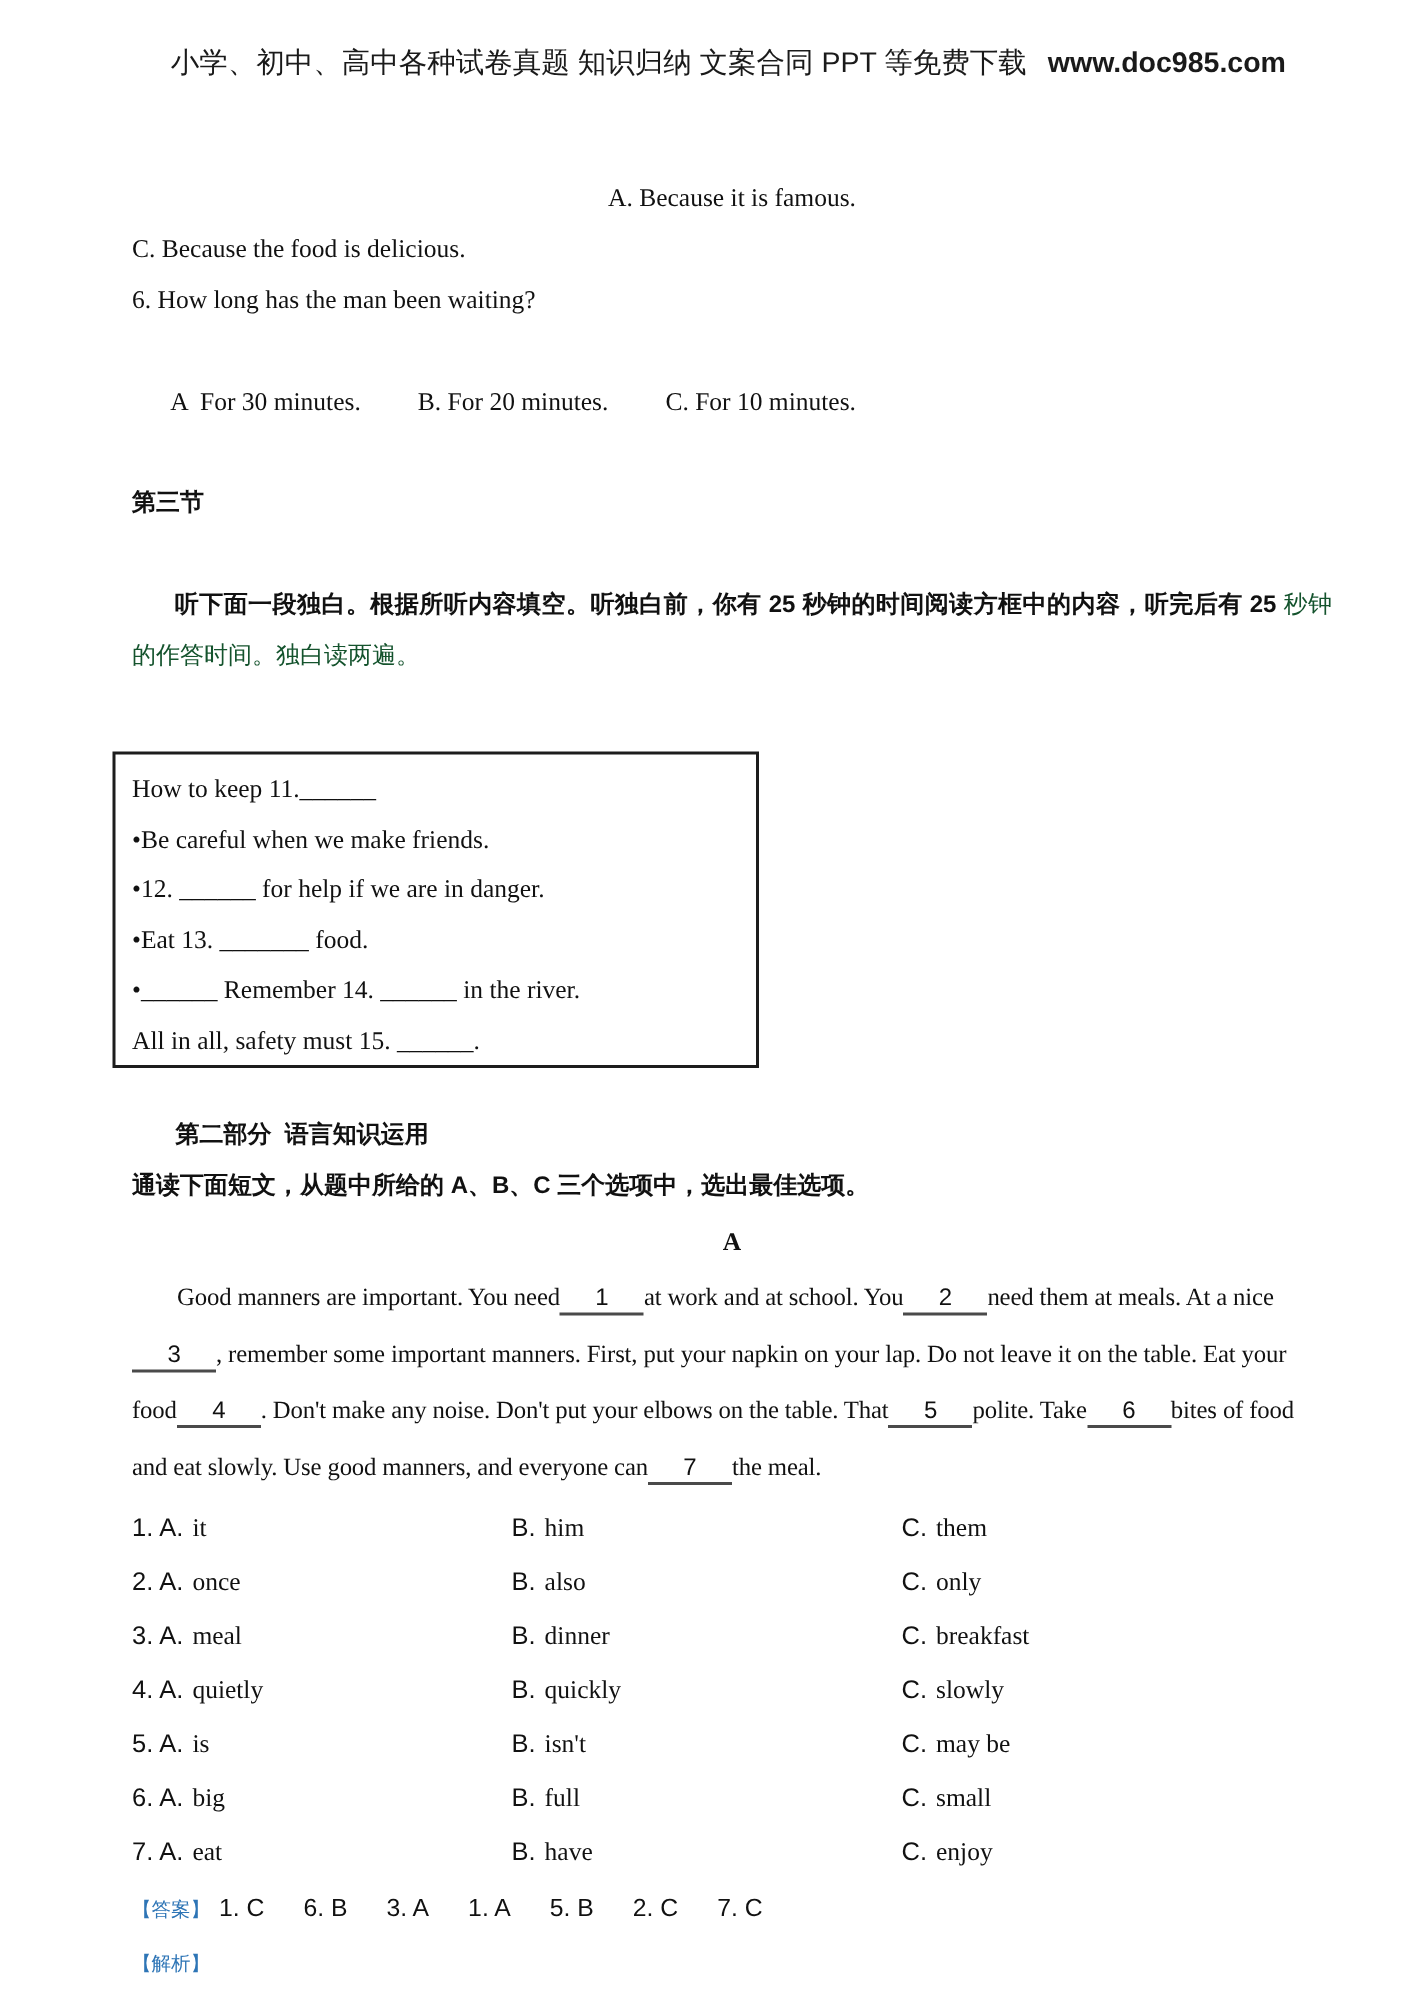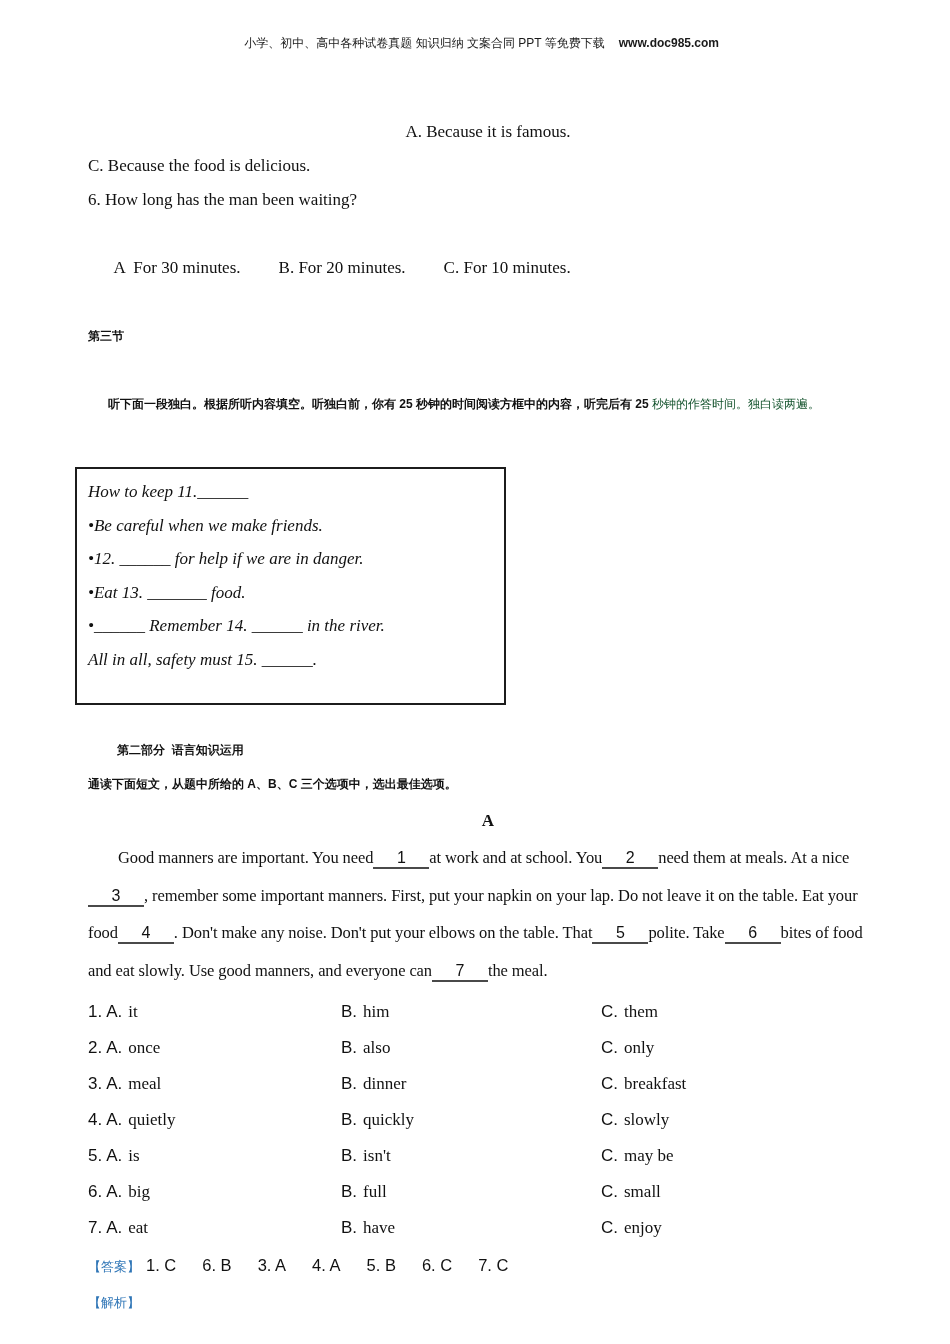--- a/index.html
+++ b/index.html
@@ -10,21 +10,21 @@
     margin:0 auto;
     background:#ffffff;
     color:#111;
     font-family:"Liberation Serif", serif;
     overflow:hidden;
   }
   .site-header {
     padding-top:13px;
     text-align:center;
     font-family:"Liberation Sans", sans-serif;
-    font-size:12px;
+    font-size:19px;
     line-height:20px;
     color:#1a1a1a;
     white-space:pre-wrap;
   }
   .site-header .header-url { font-weight:600; margin-left:14px; }
   .content { padding:0 62px 0 88px; }
 
   .en-line {
     font-family:"Liberation Serif", serif;
     font-size:17px;
@@ -32,38 +32,37 @@
     white-space:pre-wrap;
   }
   .first-block { margin-top:42px;text-align:center; }
 
   .q10-opts span { display:inline-block; }
   .q10-opts span + span { margin-left:38px; }
 
   .cjk-bold {
     font-family:"Liberation Sans", sans-serif;
     font-weight:bold;
-    font-size:12px;
+    font-size:16px;
     line-height:34px;
     white-space:pre-wrap;
   }
   .instr { text-align:justify; }
   .instr .reg {
     font-weight:normal;
     font-family:"Liberation Serif", serif;
     color:#14532d;
   }
 
   .note-box {
     margin-top:12px;
     margin-left:-13px;
     width:431px;
     border:2px solid #1c1c1c;
-    padding:6px 10px 27px 11px;
-    font-style:italic;
+    padding:6px 10px 0 11px;
   }
   .box-line {
     font-family:"Liberation Serif", serif;
     font-size:17px;
     line-height:33.5px;
     white-space:pre-wrap;
   }
 
   .part2-title { margin-top:28px;margin-left:29px; }
   .passage-label {
@@ -191,19 +190,19 @@
         <div><span class="pfx">C.</span><span class="word">small</span></div>
       </div>
       <div class="opt-row">
         <div><span class="pfx">7.</span><span class="pfx letter">A.</span><span class="word">eat</span></div>
         <div><span class="pfx">B.</span><span class="word">have</span></div>
         <div><span class="pfx">C.</span><span class="word">enjoy</span></div>
       </div>
     </div>
 
     <p class="answers-line">
-      <span class="blue">【答案】</span><span class="ans">1. C</span><span class="ans">6. B</span><span class="ans">3. A</span><span class="ans">4. A</span><span class="ans">5. B</span><span class="ans">6. C</span><span class="ans">7. C</span>
+      <span class="blue">【答案】</span><span class="ans">1. C</span><span class="ans">6. B</span><span class="ans">3. A</span><span class="ans">1. A</span><span class="ans">5. B</span><span class="ans">2. C</span><span class="ans">7. C</span>
     </p>
 
     <p class="blue analysis-label">【解析】</p>
 
   </div>
 </div>
 
 </body></html>

